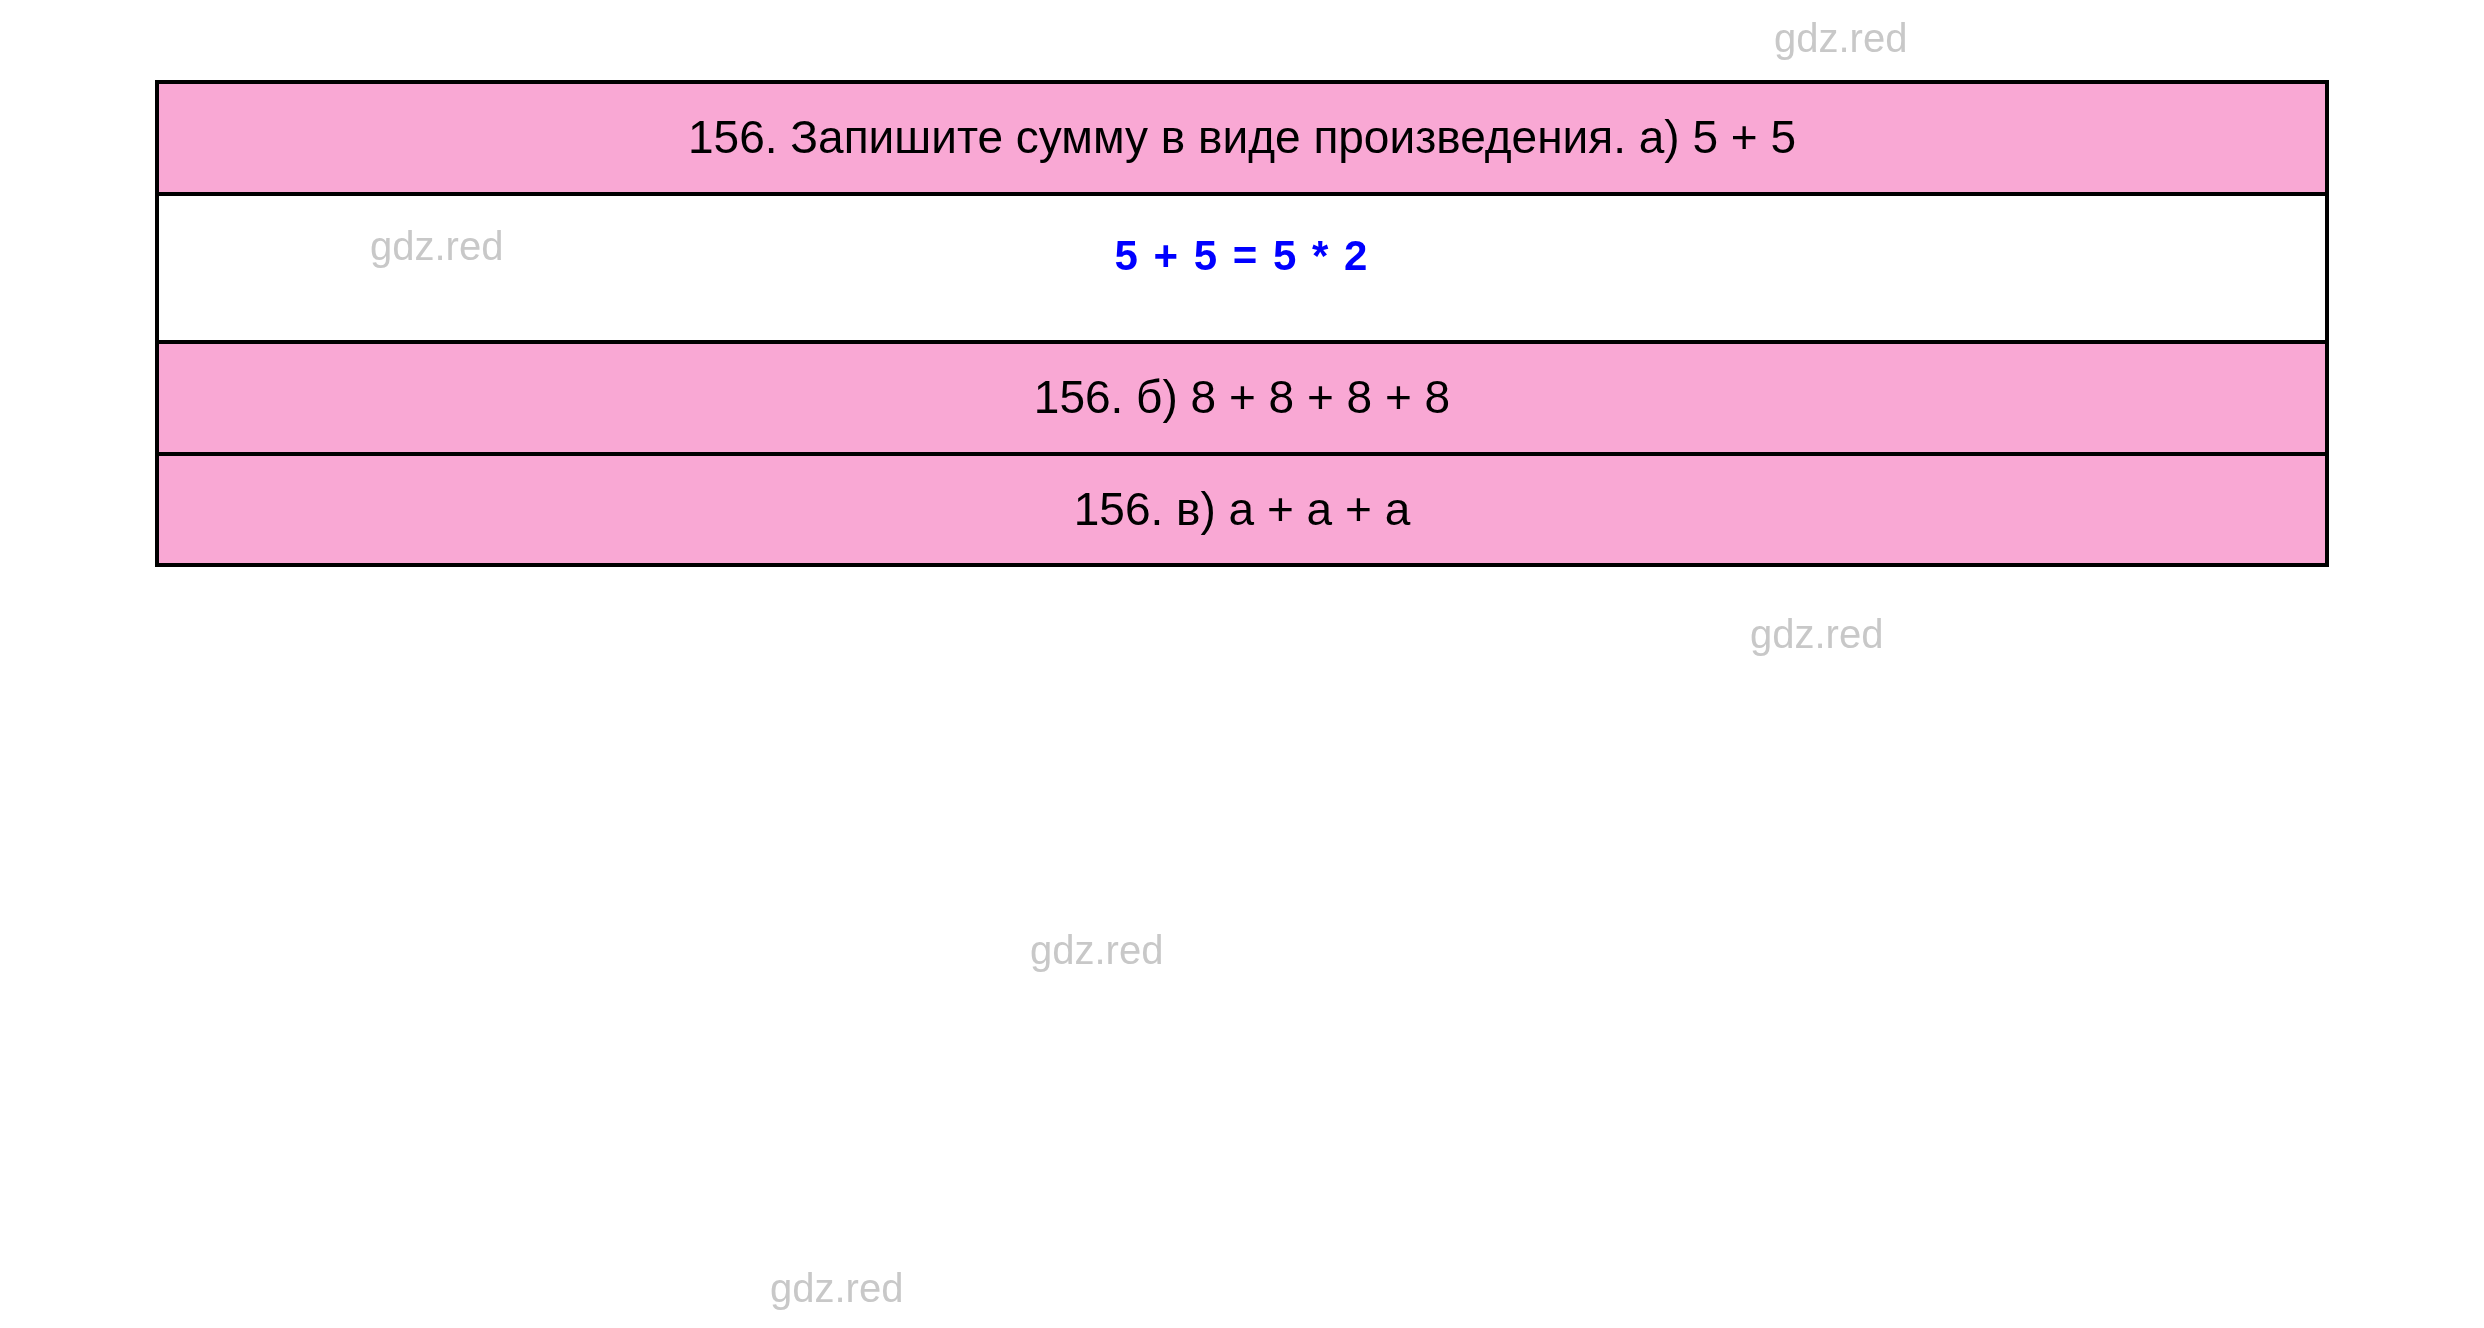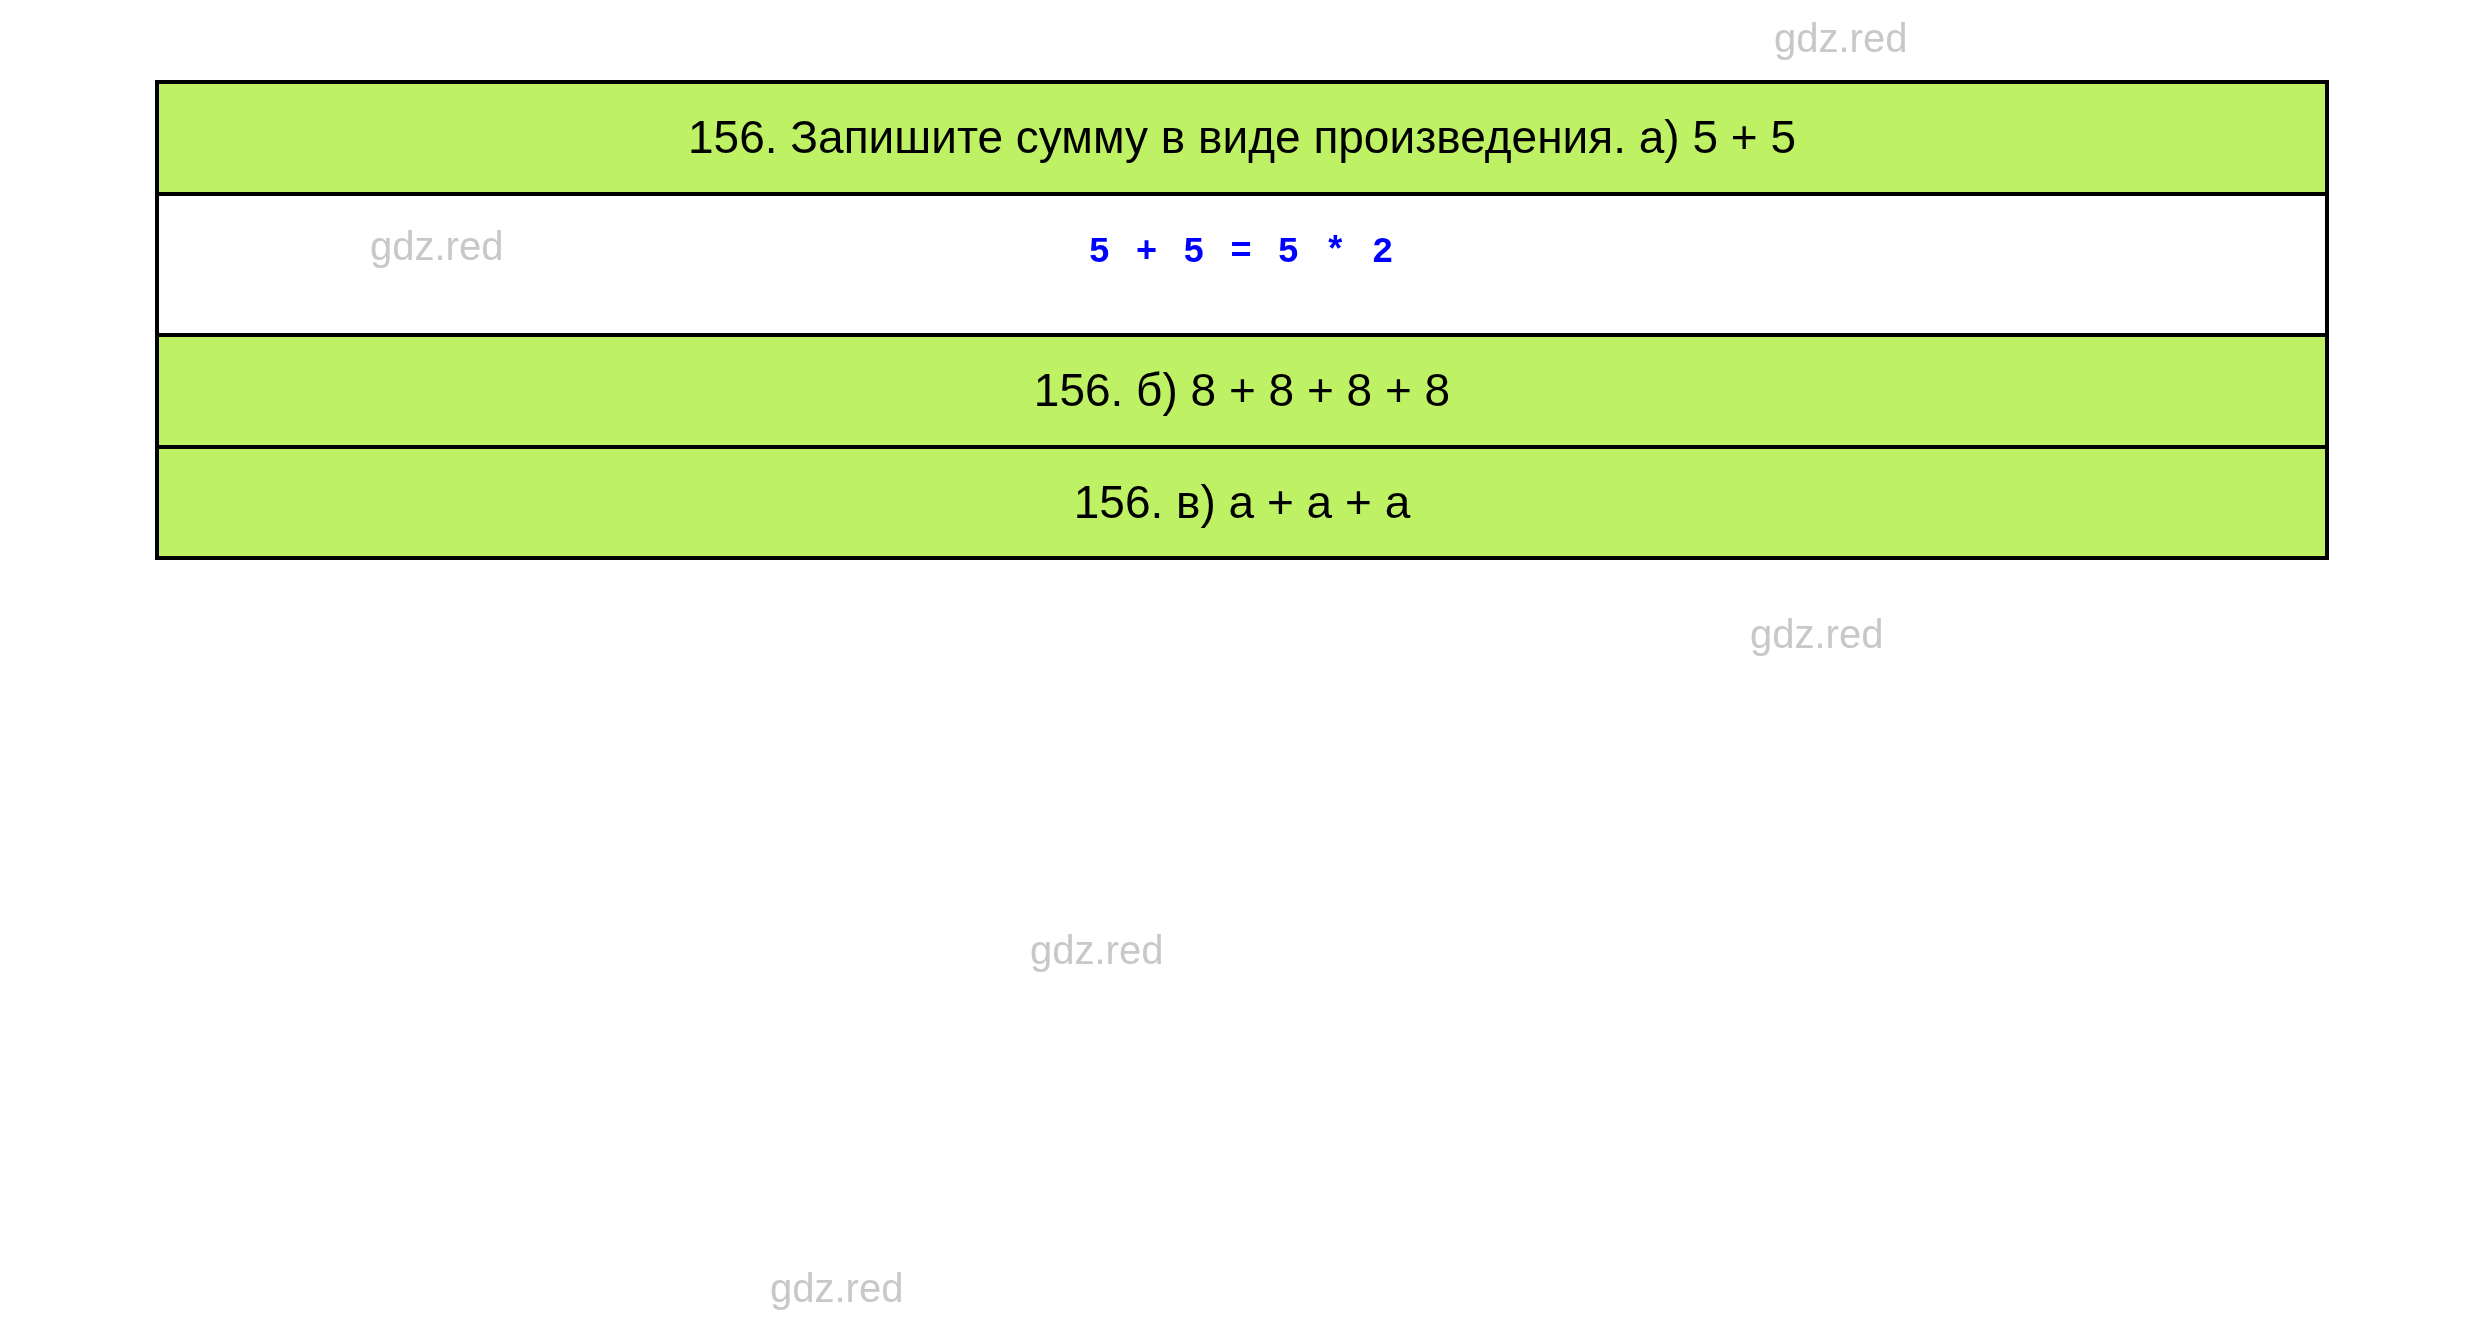--- a/index.html
+++ b/index.html
@@ -21,36 +21,36 @@
       width: 100%;
     }
     .row {
       border-bottom: 4px solid #000000;
       padding: 24px 20px;
     }
     .row:last-child {
       border-bottom: none;
     }
     .question-row {
-      background: #bef264;
+      background: #f9a8d4;
     }
     .answer-row {
       background: #ffffff;
       padding: 36px 20px 60px 20px;
     }
     .question-text {
       color: #000000;
       font-size: 46px;
       line-height: 1.3;
     }
     .answer-text {
       color: #0000ff;
-      font-size: 36px;
+      font-size: 42px;
       font-weight: bold;
-      font-family: Liberation Mono, monospace;
+      font-family: Liberation Sans, sans-serif;
       letter-spacing: 2px;
     }
     .watermark {
       position: absolute;
       color: #c8c8c8;
       font-size: 40px;
       font-weight: normal;
       pointer-events: none;
       font-family: Arial, sans-serif;
     }

